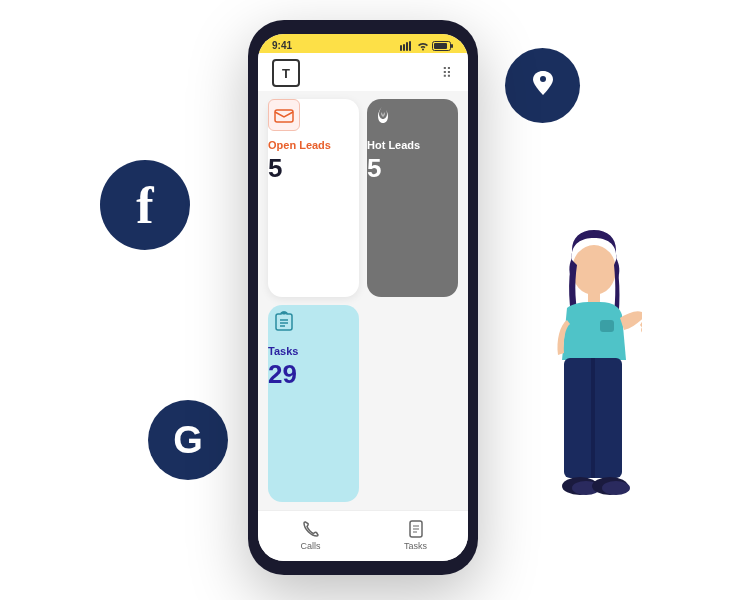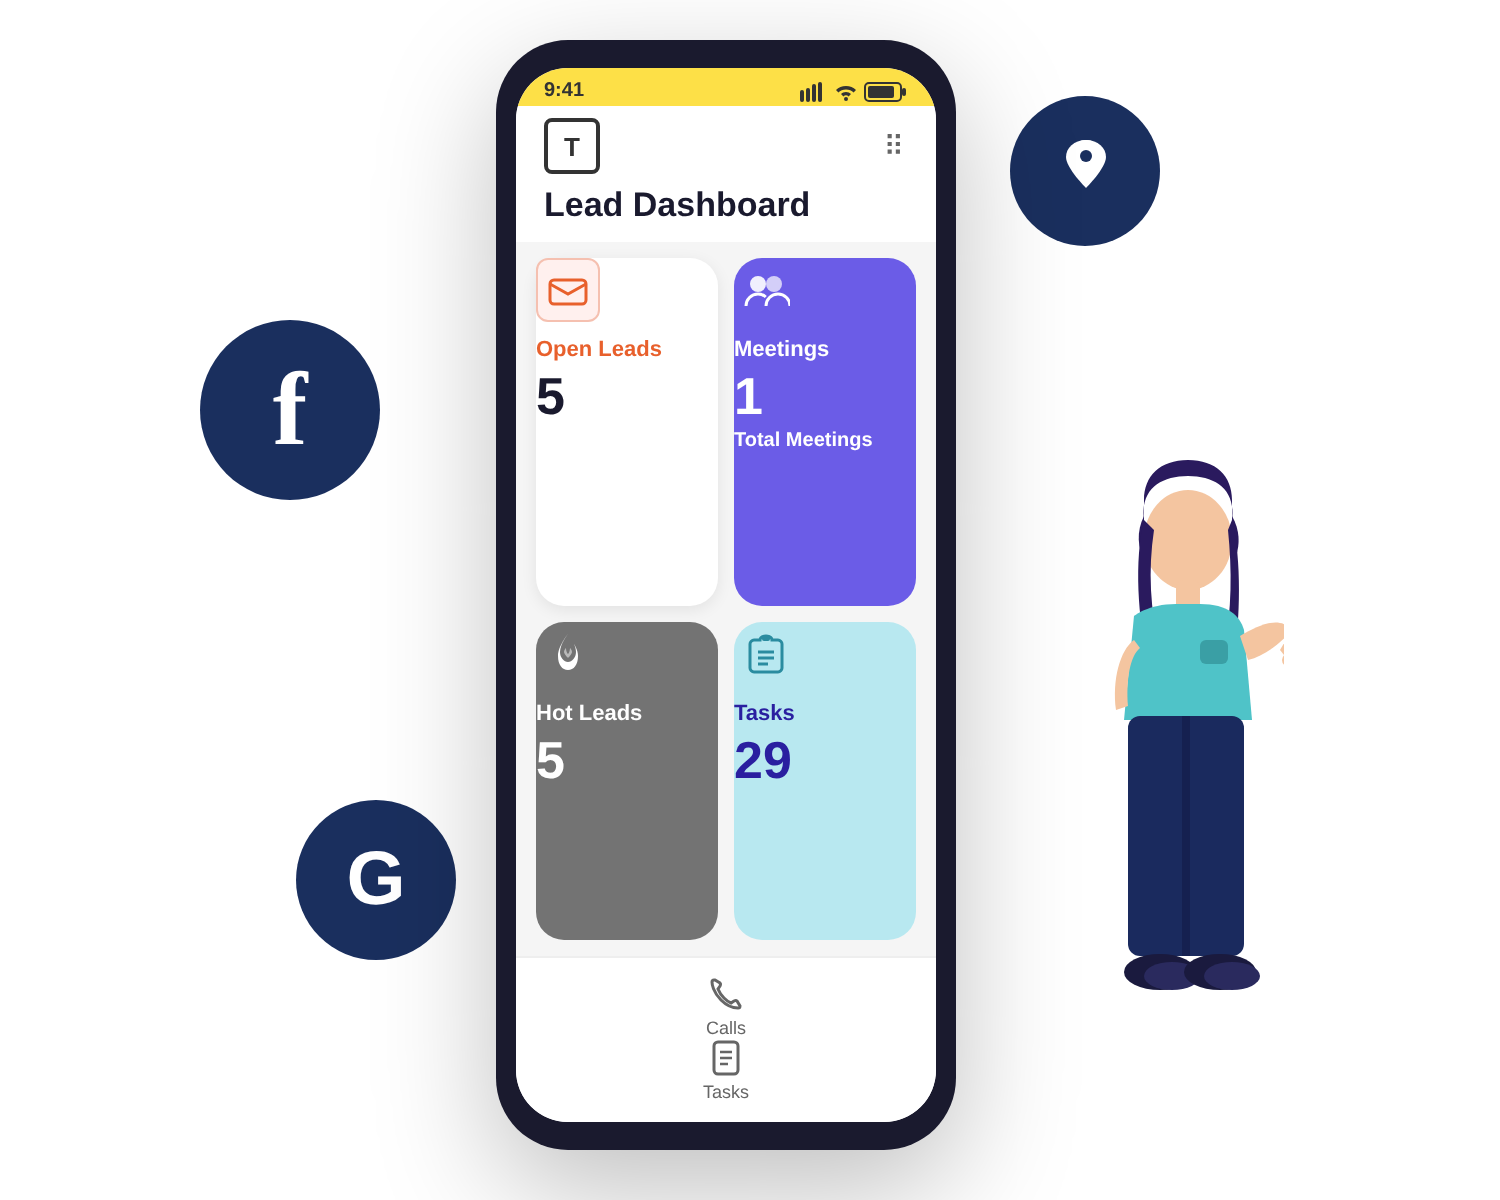--- a/index.html
+++ b/index.html
@@ -232,21 +232,20 @@
 
     
     .bottom-nav {
       background: white;
       padding: 8px 0 10px;
       display: flex;
       justify-content: space-around;
       align-items: center;
       flex-shrink: 0;
       border-top: 1px solid #eee;
-      flex-direction: column;
     }
     .nav-item {
       display: flex;
       flex-direction: column;
       align-items: center;
       gap: 2px;
       cursor: pointer;
       font-size: 9px;
       color: #666;
       min-width: 48px;
@@ -316,49 +315,35 @@
           <rect x="19" y="3" width="2" height="4" rx="1" fill="#333"></rect>
         </svg>
       </div>
     </div>
 
     <div class="app-header">
       <div class="app-logo">T</div>
       <div class="dots-icon">⠿</div>
     </div>
 
-    <div class="page-title">Lead Dashboard</div>
 
 
     <div class="content-area">
 
       <div class="card card-open-leads">
         <div class="card-icon-wrap card-icon-open">
           <svg width="20" height="16" viewBox="0 0 20 16" fill="none">
             <rect x="1" y="3" width="18" height="12" rx="2" stroke="#e8602c" stroke-width="1.5" fill="#fff0ee"></rect>
             <path d="M1 5L10 10L19 5" stroke="#e8602c" stroke-width="1.5"></path>
           </svg>
         </div>
         <div class="card-label text-orange">Open Leads</div>
         <div class="card-value text-dark">5</div>
       </div>
 
-      <div class="card card-meetings">
-        <div class="card-icon-wrap">
-          <svg width="24" height="20" viewBox="0 0 24 20" fill="none">
-            <circle cx="8" cy="7" r="4" fill="white" opacity="0.9"></circle>
-            <circle cx="16" cy="7" r="4" fill="white" opacity="0.7"></circle>
-            <path d="M2 18C2 14.7 4.7 12 8 12C9.5 12 10.9 12.6 11.9 13.5" stroke="white" stroke-width="1.5"></path>
-            <path d="M12 18C12 14.7 14.7 12 18 12C21.3 12 24 14.7 24 18" stroke="white" stroke-width="1.5"></path>
-          </svg>
-        </div>
-        <div class="card-label text-white">Meetings</div>
-        <div class="card-value text-white">1</div>
-        <div class="card-sublabel text-white">Total Meetings</div>
-      </div>
 
       <div class="card card-hot-leads">
         <div class="card-icon-wrap">
           <svg width="22" height="24" viewBox="0 0 22 24" fill="none">
             <path d="M11 2C11 2 7 7 7 11C7 13.8 9 16 11 16C13 16 15 13.8 15 11C15 9 14 7 14 7C14 7 16 10 16 13C16 17.4 13.9 20 11 20C8.1 20 6 17.4 6 13C6 8 11 2 11 2Z" fill="white"></path>
             <path d="M11 14C11 14 9 12 9 11C9 10 10 9 10 9C10 9 10 11 11 12C12 11 12 9 12 9C12 9 13 10 13 11C13 12 11 14 11 14Z" fill="white" opacity="0.5"></path>
           </svg>
         </div>
         <div class="card-label text-white">Hot Leads</div>
         <div class="card-value text-white">5</div>

